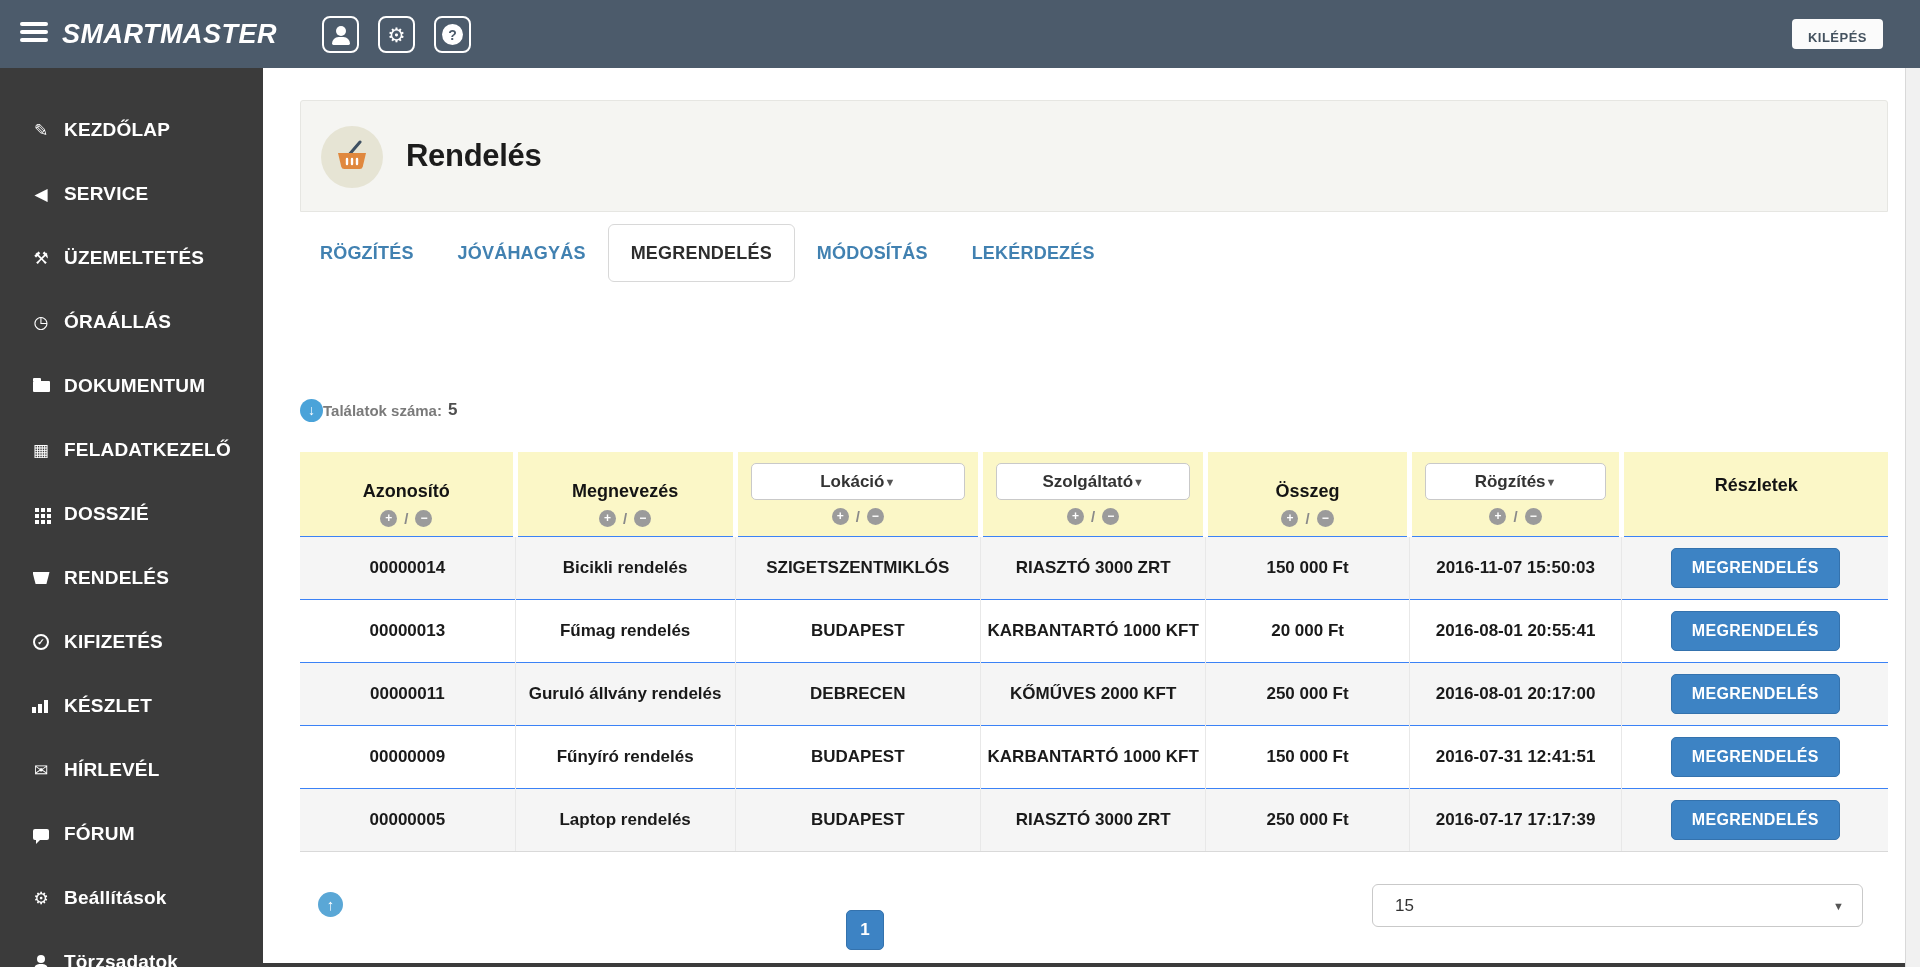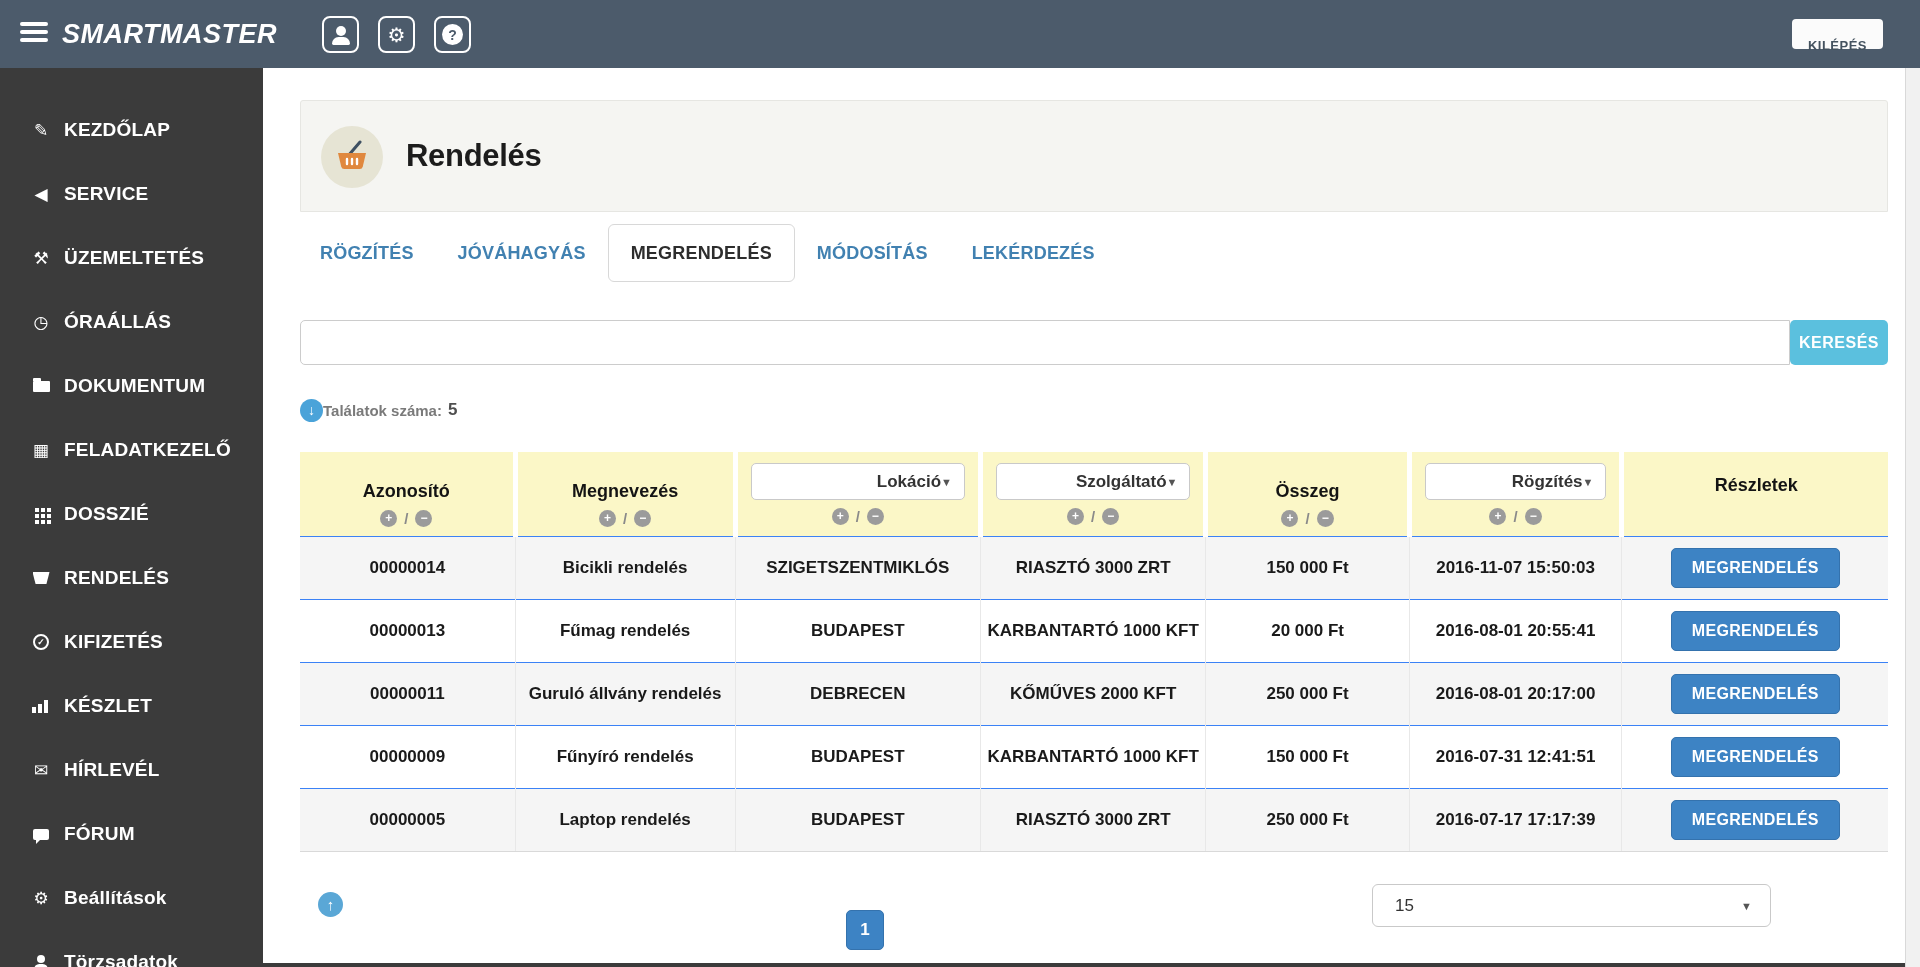--- a/index.html
+++ b/index.html
@@ -14,21 +14,21 @@
     font-weight:700; letter-spacing:.5px;font-style:italic; }
   .tb-btn { position:absolute; top:16px; width:37px; height:37px; border:2px solid #fff; border-radius:8px;
     display:flex; align-items:center; justify-content:center; color:#fff; cursor:pointer; }
   .tb-btn.b1 { left:322px; } .tb-btn.b2 { left:378px; } .tb-btn.b3 { left:434px; }
   .glyph-gear { font-size:20px; line-height:1; }
   .help-circle { width:21px; height:21px; border-radius:50%; background:#fff; color:#4c5b6b;
     font-size:14px; font-weight:700; display:flex; align-items:center; justify-content:center; }
   .bust { position:relative; width:22px; height:20px; display:block; }
   .bust .head { position:absolute; left:6px; top:1px; width:10px; height:10px; border-radius:50%; background:#fff; }
   .bust .shoulders { position:absolute; left:2px; bottom:0; width:18px; height:8px; border-radius:9px 9px 2px 2px; background:#fff; }
-  .logout { position:absolute; right:37px; top:19px; height:30px; padding:12px 16px; background:#fbfbfb;
+  .logout { position:absolute; right:37px; top:19px; height:30px; padding:4px 16px; background:#fbfbfb;
     border-radius:4px; color:#44525f; font-size:13px; font-weight:700; letter-spacing:.5px;
     line-height:30px; cursor:pointer; }
 
   
   .sidebar { position:absolute; left:0; top:68px; width:263px; height:899px; background:#3b3b3b; padding-top:30px; }
   .side-item { height:64px; display:flex; align-items:center; padding-left:26px; color:#fff; cursor:pointer; }
   .si-icon { width:30px; margin-right:8px; font-size:17px; text-align:center; flex:0 0 30px;
     display:flex; align-items:center; justify-content:center; }
   .si-label { font-size:19px; font-weight:700; letter-spacing:.2px; white-space:nowrap; }
   
@@ -84,40 +84,40 @@
   col.c1{width:13.55%} col.c2{width:13.85%} col.c3{width:15.45%} col.c4{width:14.2%}
   col.c5{width:12.8%} col.c6{width:13.4%} col.c7{width:16.75%}
   thead th { background:#fbf7c7; height:84px; vertical-align:top; padding-top:9px; border-left:5px solid #fff; }
   thead th:first-child { border-left:none; }
   .th-label { font-size:18px; font-weight:700; color:#141414; text-align:center;margin-top:20px; }
   .sorts { margin-top:7px; text-align:center; }
   .sort-circle { display:inline-block; width:17px; height:17px; border-radius:50%; background:#9b9b9b;
     color:#fff; font-size:12px; font-weight:700; line-height:17px; text-align:center; cursor:pointer; vertical-align:middle; }
   .sort-slash { color:#8a8a8a; font-size:15px; margin:0 7px; vertical-align:middle; }
   .hd-select { margin:2px auto 0; width:calc(100% - 26px); height:37px; background:#fff; border:1px solid #c9c9c9;
-    border-radius:5px; display:flex; align-items:center; justify-content:flex-end; padding:0 12px;
+    border-radius:5px; display:flex; align-items:center; justify-content:center; padding:0 12px;
     font-size:17px; font-weight:700; color:#333; cursor:pointer; }
   .hd-caret { font-size:11px; color:#555; }
   tbody td { height:63px; text-align:center; vertical-align:middle; font-size:17px; font-weight:700;
     color:#1a1a1a; border-top:1px solid #3b82f6; border-left:1px solid #e8e8e8; }
   tbody td:first-child { border-left:none; }
   tbody tr:nth-child(odd) { background:#f5f5f5; }
   tbody tr:last-child td { border-bottom:1px solid #d9d9d9; }
   .btn-primary { background:#3d83c4; border:1px solid #3472ad; border-radius:5px; color:#fff;
     font-size:16px; font-weight:700; letter-spacing:.3px; padding:10px 20px; cursor:pointer;
     font-family:"Liberation Sans", sans-serif; }
 
   
   .up-icon { position:absolute; left:55px; top:824px; width:25px; height:25px; border-radius:50%;
     background:#5aa7d6; color:#fff; font-size:15px; font-weight:700; display:flex; align-items:center;
     justify-content:center; cursor:pointer; }
   .page-btn { position:absolute; left:583px; top:842px; width:38px; height:40px; background:#3d83c4;
     border:1px solid #3472ad; border-radius:5px; color:#fff; font-size:17px; font-weight:700;
     display:flex; align-items:center; justify-content:center; cursor:pointer; }
-  .size-select { position:absolute; left:1109px; top:816px; width:399px; height:43px; background:#fff;
+  .size-select { position:absolute; left:1109px; top:816px; width:491px; height:43px; background:#fff;
     border:1px solid #c9c9c9; border-radius:6px; display:flex; align-items:center;
     justify-content:space-between; padding:0 18px 0 22px; font-size:17px; color:#333; cursor:pointer; }
   .size-caret { font-size:11px; color:#555; }
 </style>
 </head>
 <body>
 
 <header class="topbar">
   <div class="hamburger">
       <i></i>
@@ -236,24 +236,20 @@
   </div>
 
   <div class="tabs">
     <div class="tab">RÖGZÍTÉS</div>
     <div class="tab">JÓVÁHAGYÁS</div>
     <div class="tab active">MEGRENDELÉS</div>
     <div class="tab">MÓDOSÍTÁS</div>
     <div class="tab">LEKÉRDEZÉS</div>
   </div>
 
-  <div class="search-row">
-    <input class="search-input" type="text" value="" style="">
-    <button class="search-btn">KERESÉS</button>
-  </div>
 
   <div class="results-row">
     <span class="circ-icon">↓</span>
     <span class="results-label">Találatok száma:</span>
     <span class="results-count">5</span>
   </div>
 
   <div class="grid-wrap">
     <table>
       <colgroup>

